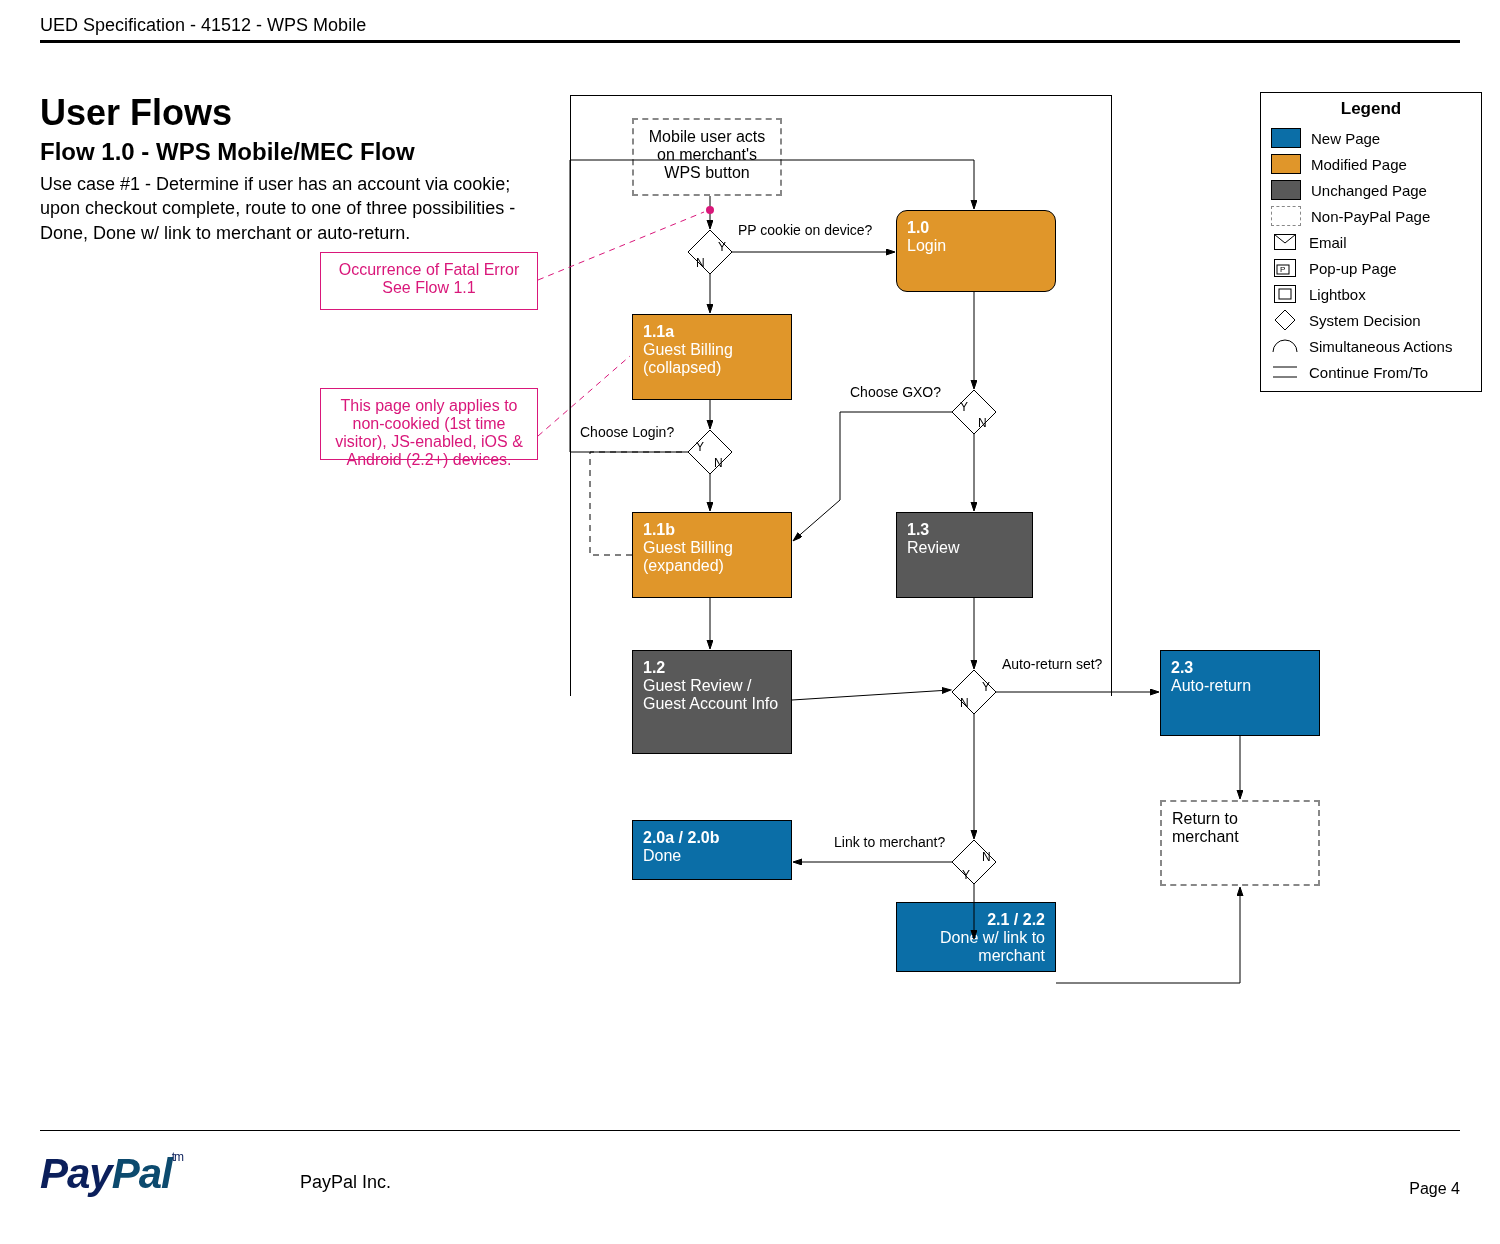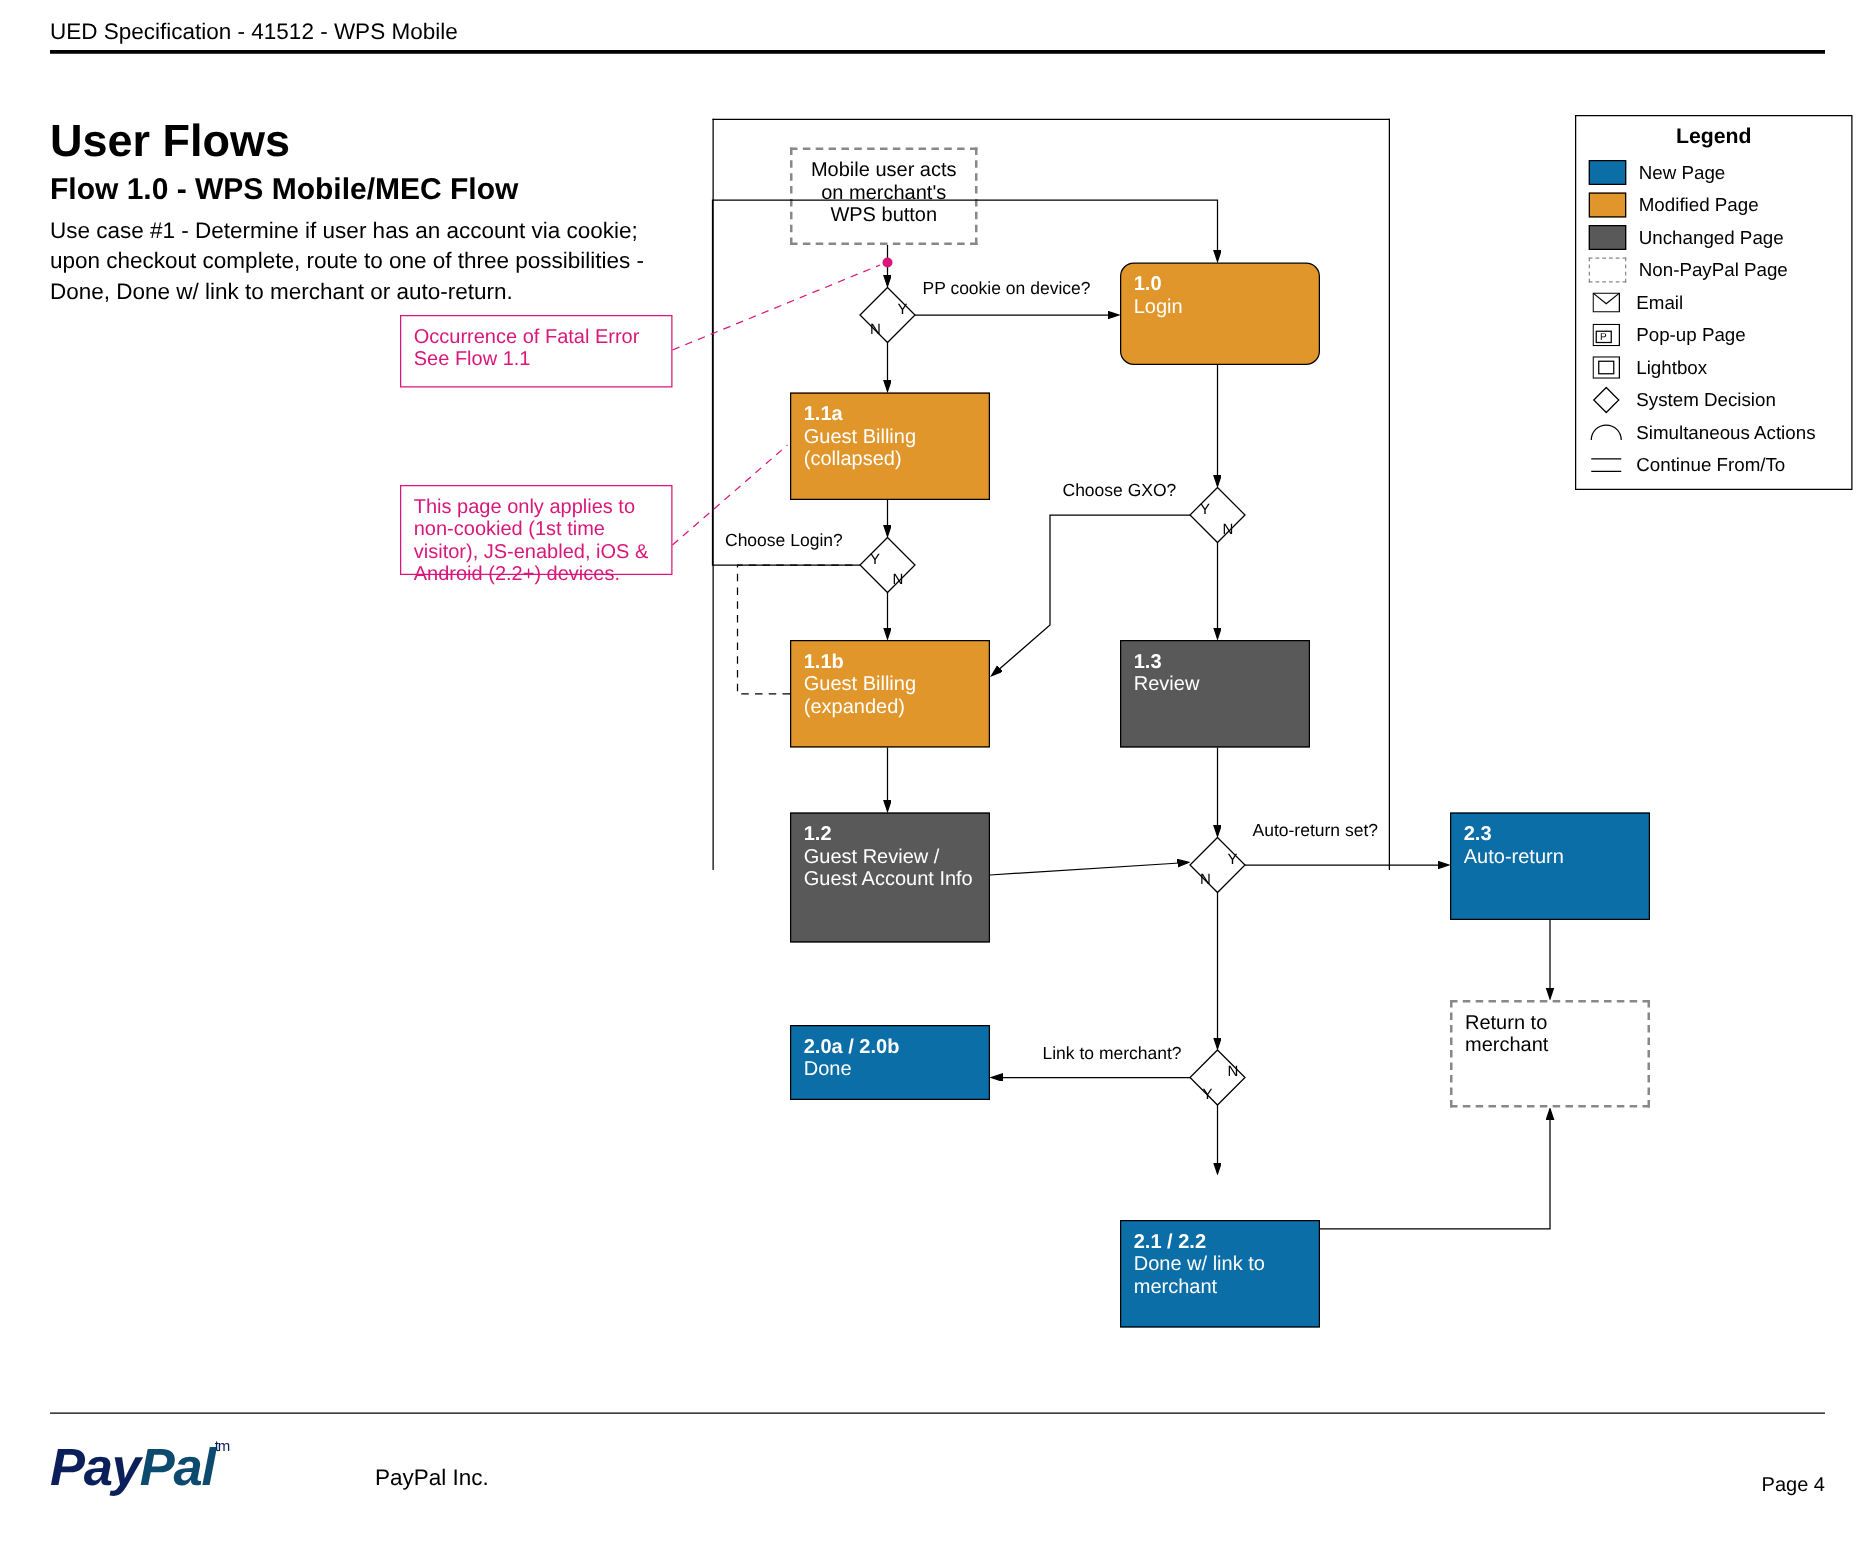--- a/index.html
+++ b/index.html
@@ -10,21 +10,21 @@
   .h1{font-size:36px;font-weight:bold;}
   .h2{font-size:24px;font-weight:bold;margin-top:4px;}
   .desc{font-size:18px;line-height:1.35;max-width:480px;margin-top:6px;}
   .title-block{position:absolute;left:40px;top:92px;}
   .box{position:absolute;box-sizing:border-box;padding:8px 10px;font-size:16px;color:#fff;border:1px solid #000;}
   .box .num{font-weight:bold;display:block;}
   .new-page{background:#0b6ea7;}
   .mod-page{background:#e0962a;}
   .unc-page{background:#595959;}
   .dashed{border:2px dashed #888;background:transparent;color:#000;}
-  .note{position:absolute;border:1.5px solid #d9177a;color:#d9177a;font-size:16px;text-align:left;padding:8px 10px;box-sizing:border-box;}
+  .note{position:absolute;border:1.5px solid #d9177a;color:#d9177a;font-size:16px;text-align:center;padding:8px 10px;box-sizing:border-box;}
   .diamond{position:absolute;width:44px;height:44px;}
   .diamond svg{position:absolute;left:0;top:0;overflow:visible;}
   .diamond .lbl{position:absolute;font-size:14px;white-space:nowrap;}
   .yn{font-size:12px;}
   .frame{position:absolute;border:1px solid #000;}
   .legend{position:absolute;border:1px solid #000;padding:6px 10px;font-size:15px;background:#fff;}
   .legend h3{margin:0 0 6px;text-align:center;font-size:17px;}
   .legend .row{display:flex;align-items:center;height:26px;}
   .legend .sw{width:28px;height:18px;border:1px solid #000;margin-right:10px;flex:none;}
   .legend .ic{width:28px;height:20px;margin-right:10px;flex:none;display:flex;align-items:center;justify-content:center;}
@@ -69,29 +69,29 @@
   </div>
   <div class="box mod-page" style="left:632px;top:512px;width:160px;height:86px;">
     <span class="num">1.1b</span>
     <span style="white-space:pre-line;">Guest Billing
 (expanded)</span>
   </div>
   <div class="box unc-page" style="left:632px;top:650px;width:160px;height:104px;">
     <span class="num">1.2</span>
     <span>Guest Review / Guest Account Info</span>
   </div>
-  <div class="box unc-page" style="left:896px;top:512px;width:152px;height:86px;">
+  <div class="box unc-page" style="left:896px;top:512px;width:137px;height:86px;">
     <span class="num">1.3</span>
     <span>Review</span>
   </div>
   <div class="box new-page" style="left:632px;top:820px;width:160px;height:60px;">
     <span class="num">2.0a / 2.0b</span>
     <span>Done</span>
   </div>
-  <div class="box new-page" style="left:896px;top:976px;width:160px;height:86px;">
+  <div class="box new-page" style="left:896px;top:902px;width:160px;height:70px;text-align:right;">
     <span class="num">2.1 / 2.2</span>
     <span>Done w/ link to merchant</span>
   </div>
   <div class="box new-page" style="left:1160px;top:650px;width:160px;height:86px;">
     <span class="num">2.3</span>
     <span>Auto-return</span>
   </div>
   <div class="box dashed" style="left:1160px;top:800px;width:160px;height:86px;">
     <span>Return to merchant</span>
   </div>

